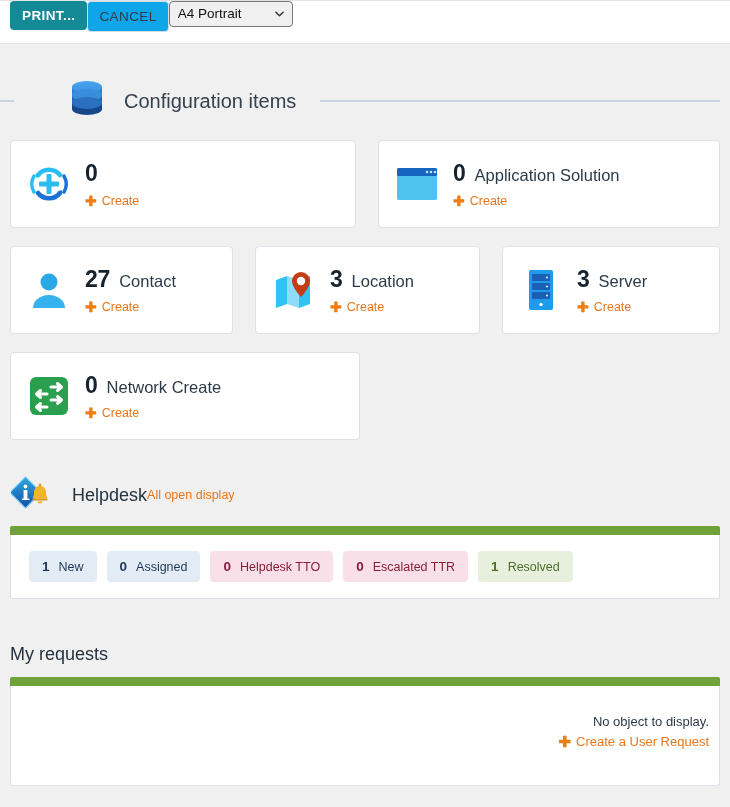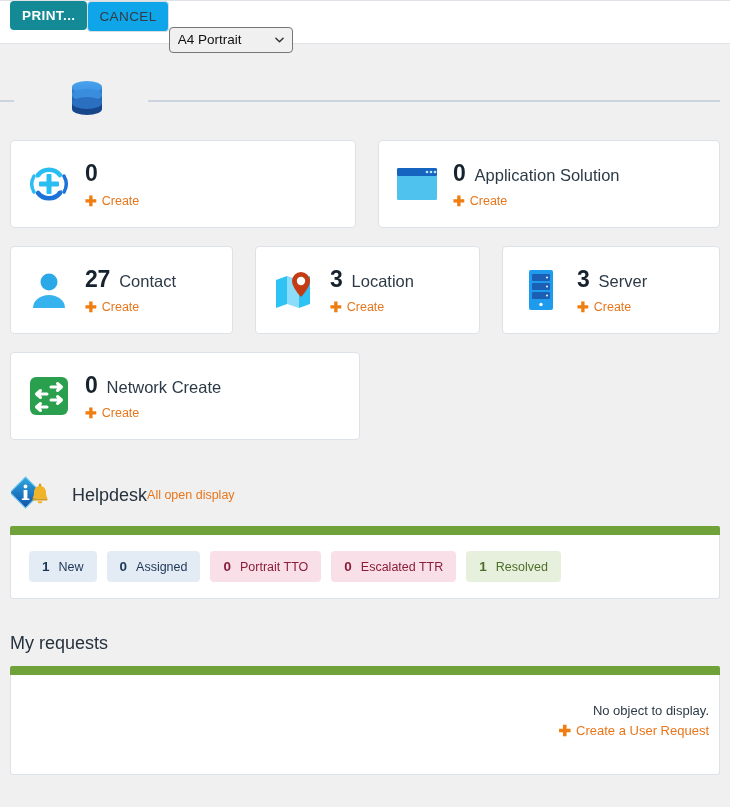--- a/index.html
+++ b/index.html
@@ -54,21 +54,21 @@
     border-radius: 4px;
     font-size: 13.5px;
     color: #111;
     padding: 5px 26px 5px 8px;
     width: 124px;
     height: 26px;
     line-height: 1;
     font-family: "Liberation Sans", sans-serif;
     cursor: pointer;
   }
-  .select-wrap { position: relative; display: inline-block; margin-top: 26px; }
+  .select-wrap { position: relative; display: inline-block; }
   .select-wrap .chev {
     position: absolute;
     right: 9px; top: 50%;
     transform: translateY(-50%);
     pointer-events: none;
     width: 9px; height: 6px;
   }
 
   
   .content { padding: 0 0 0 0; }
@@ -209,21 +209,21 @@
   .b-blue .bnum, .b-blue .btxt { color: #1d3557; }
   .b-pink { background: #f9e0e8; }
   .b-pink .bnum, .b-pink .btxt { color: #8a1d3a; }
   .b-green { background: #e6f0dd; }
   .b-green .bnum, .b-green .btxt { color: #4e6e2a; }
 
   
   .myreq-title {
     font-size: 18px;
     color: #26323e;
-    margin: 34px 0 0 0;
+    margin: 45px 0 0 0;
     padding: 0 10px;
   }
   .empty-panel {
     text-align: right;
     padding: 28px 10px 34px 10px;
   }
   .empty-text { font-size: 13px; color: #2c3a47; }
   .empty-link {
     margin-top: 5px;
     font-size: 13px;
@@ -266,20 +266,21 @@
           </linearGradient>
         </defs>
         <path d="M2 7 h30 v8 H2 z" fill="#2f7fd1"></path>
         <path d="M2 15 h30 v8 H2 z" fill="#2468b5"></path>
         <path d="M2 23 h30 v6 a15 6 0 0 1 -30 0 z" fill="#17468a"></path>
         <ellipse cx="17" cy="7" rx="15" ry="6" fill="url(#dbTop)"></ellipse>
         <ellipse cx="17" cy="15" rx="15" ry="6" fill="#3a8ddd"></ellipse>
         <ellipse cx="17" cy="23" rx="15" ry="6" fill="#2b6fc0"></ellipse>
       </svg>
     </span>
+    <span class="sec-title">Configuration items</span>
     <span class="rule rule-right"></span>
   </div>
 
   <div class="rows">
 
     <div class="row">
 
       <div class="card w-bp">
         <span class="ico">
           <svg width="42" height="42" viewBox="0 0 42 42">
@@ -455,21 +456,21 @@
       <span class="badge b-blue">
         <span class="bnum">1</span>
         <span class="btxt">New</span>
       </span>
       <span class="badge b-blue">
         <span class="bnum">0</span>
         <span class="btxt">Assigned</span>
       </span>
       <span class="badge b-pink">
         <span class="bnum">0</span>
-        <span class="btxt">Portrait TTO</span>
+        <span class="btxt">Helpdesk TTO</span>
       </span>
       <span class="badge b-pink">
         <span class="bnum">0</span>
         <span class="btxt">Escalated TTR</span>
       </span>
       <span class="badge b-green">
         <span class="bnum">1</span>
         <span class="btxt">Resolved</span>
       </span>
     </div>

